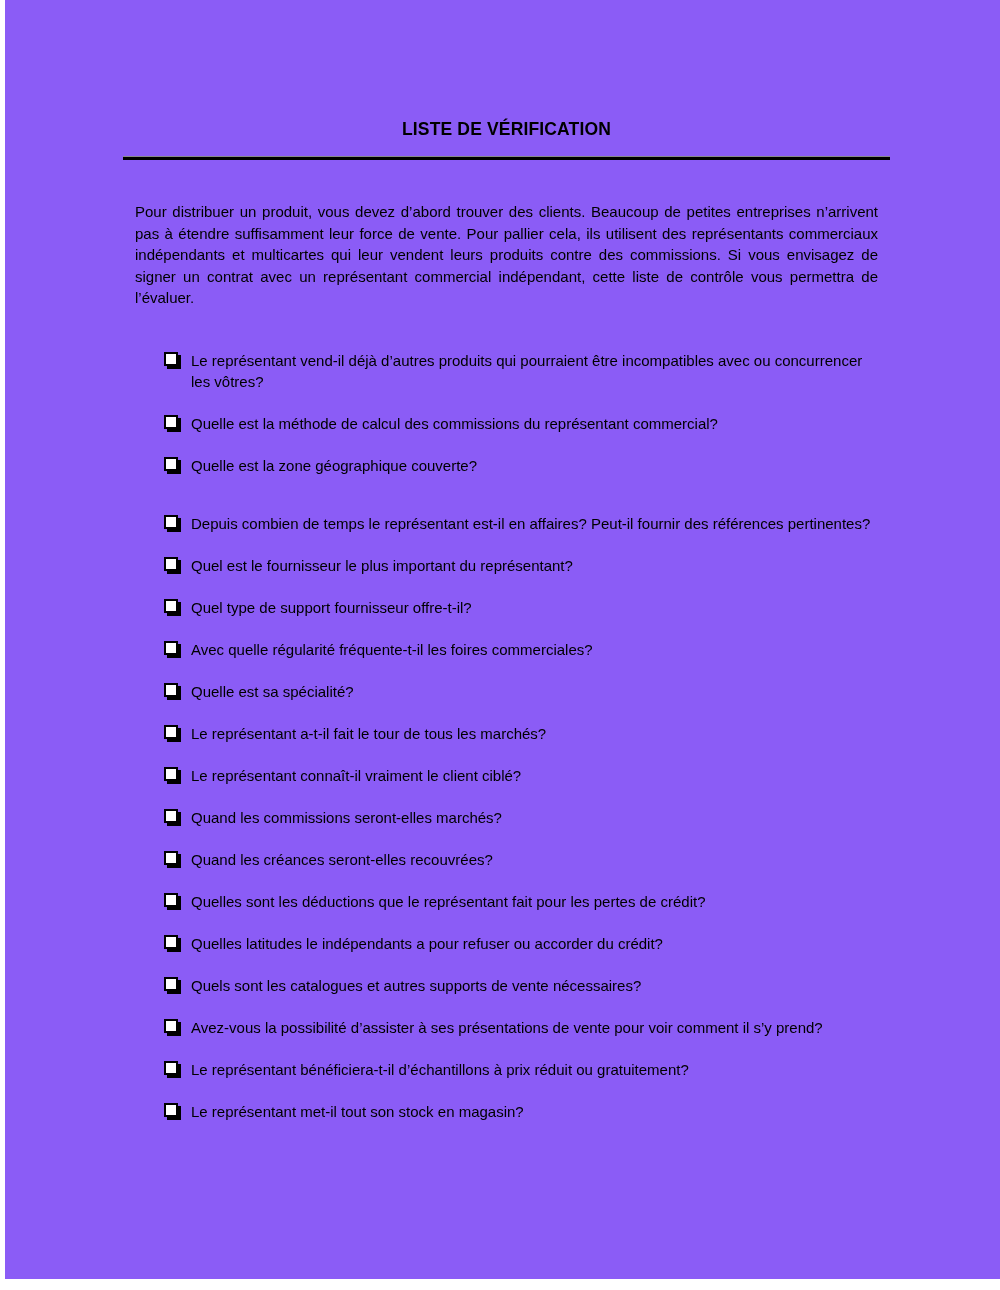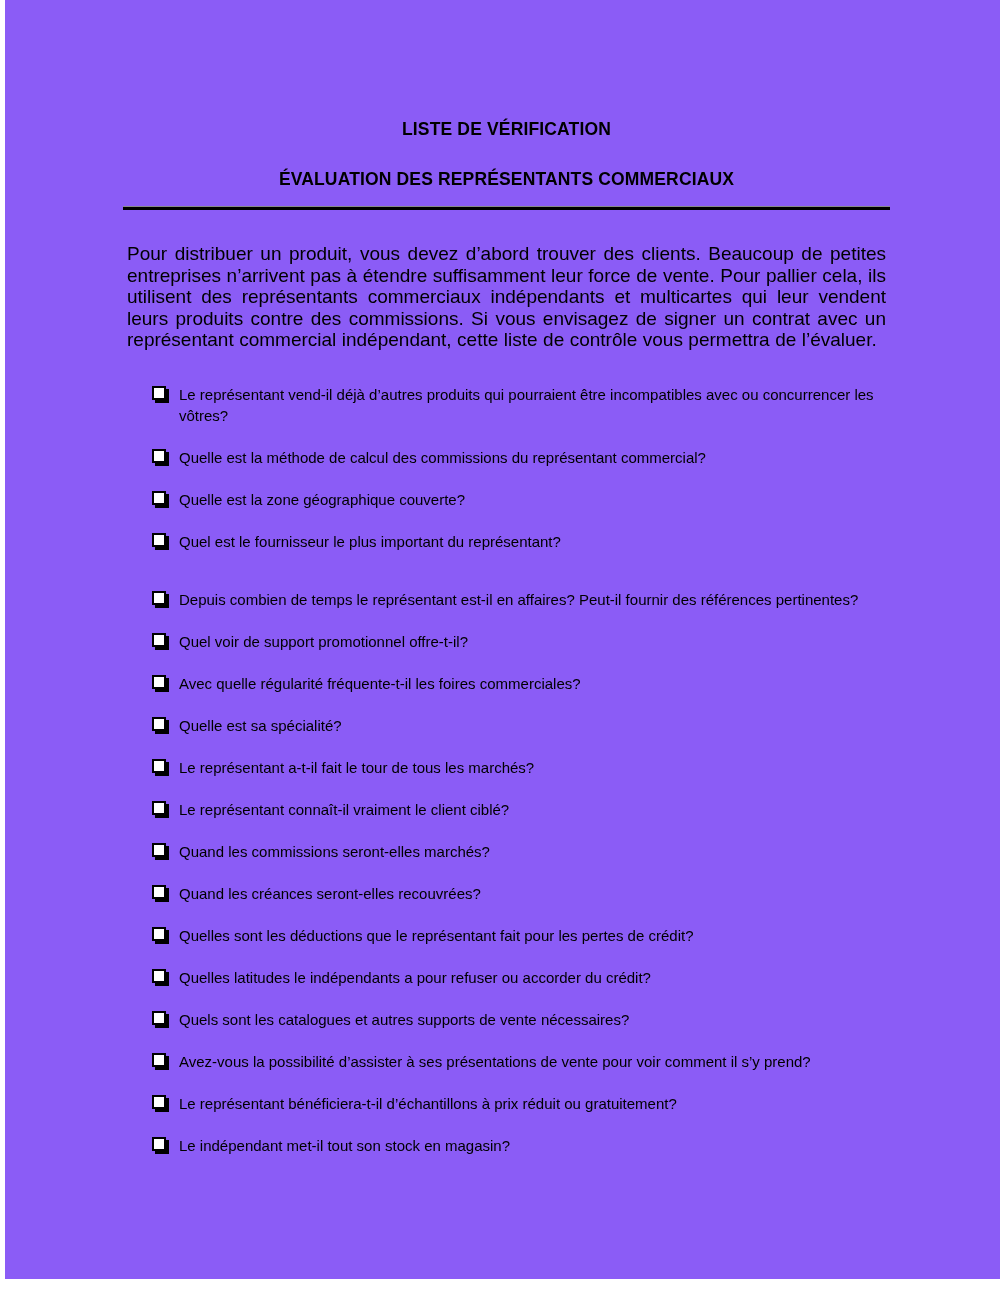--- a/index.html
+++ b/index.html
@@ -58,32 +58,32 @@
     margin-top: 17px;
     width: 767px;
     height: 4px;
     background: #000000;
     border-top: 1px solid #8a8a8a;
     box-sizing: border-box;
   }
 
   
   .intro {
-    margin: 4px;
+    margin: 12px;
     padding-top: 29px;
-    font-size: 19px;
+    font-size: 15px;
     line-height: 21.5px;
     text-align: justify;
     text-justify: inter-word;
     word-spacing: 0.2px;
   }
 
   
   .checklist {
-    margin: 0;
+    margin: 12px;
     padding: 0;
     list-style: none;
     padding-top: 29px;
   }
 
   .check-item {
     position: relative;
     padding-left: 56px;
     margin-bottom: 20.5px;
     font-size: 15px;
@@ -112,50 +112,49 @@
   }
 </style>
 </head>
 <body>
 
 <div class="page">
   <div class="content">
 
     <h1 class="title-main">LISTE DE VÉRIFICATION</h1>
 
-    <h2 class="title-sub">ÉVALUATION DES REPRÉSENTANTS COMMERCIAUX</h2>
 
     <div class="rule"></div>
 
     <p class="intro">Pour distribuer un produit, vous devez d’abord trouver des clients. Beaucoup de petites entreprises n’arrivent pas à étendre suffisamment leur force de vente. Pour pallier cela, ils utilisent des représentants commerciaux indépendants et multicartes qui leur vendent leurs produits contre des commissions. Si vous envisagez de signer un contrat avec un représentant commercial indépendant, cette liste de contrôle vous permettra de l’évaluer.</p>
 
     <ul class="checklist" id="checklist">
         <li class="check-item">
           <span class="checkbox-icon"></span>
           <span class="check-text">Le représentant vend-il déjà d’autres produits qui pourraient être incompatibles avec ou concurrencer les vôtres?</span>
         </li>
         <li class="check-item">
           <span class="checkbox-icon"></span>
           <span class="check-text">Quelle est la méthode de calcul des commissions du représentant commercial?</span>
         </li>
         <li class="check-item">
           <span class="checkbox-icon"></span>
           <span class="check-text">Quelle est la zone géographique couverte?</span>
         </li>
+        <li class="check-item gap-before">
+          <span class="checkbox-icon"></span>
+          <span class="check-text">Depuis combien de temps le représentant est-il en affaires? Peut-il fournir des références pertinentes?</span>
+        </li>
         <li class="check-item">
           <span class="checkbox-icon"></span>
           <span class="check-text">Quel est le fournisseur le plus important du représentant?</span>
         </li>
-        <li class="check-item gap-before">
-          <span class="checkbox-icon"></span>
-          <span class="check-text">Depuis combien de temps le représentant est-il en affaires? Peut-il fournir des références pertinentes?</span>
-        </li>
-        <li class="check-item">
-          <span class="checkbox-icon"></span>
-          <span class="check-text">Quel voir de support promotionnel offre-t-il?</span>
+        <li class="check-item">
+          <span class="checkbox-icon"></span>
+          <span class="check-text">Quel type de support fournisseur offre-t-il?</span>
         </li>
         <li class="check-item">
           <span class="checkbox-icon"></span>
           <span class="check-text">Avec quelle régularité fréquente-t-il les foires commerciales?</span>
         </li>
         <li class="check-item">
           <span class="checkbox-icon"></span>
           <span class="check-text">Quelle est sa spécialité?</span>
         </li>
         <li class="check-item">
@@ -189,18 +188,18 @@
         <li class="check-item">
           <span class="checkbox-icon"></span>
           <span class="check-text">Avez-vous la possibilité d’assister à ses présentations de vente pour voir comment il s’y prend?</span>
         </li>
         <li class="check-item">
           <span class="checkbox-icon"></span>
           <span class="check-text">Le représentant bénéficiera-t-il d’échantillons à prix réduit ou gratuitement?</span>
         </li>
         <li class="check-item">
           <span class="checkbox-icon"></span>
-          <span class="check-text">Le indépendant met-il tout son stock en magasin?</span>
+          <span class="check-text">Le représentant met-il tout son stock en magasin?</span>
         </li>
       </ul>
 
   </div>
 </div>
 
 </body></html>

